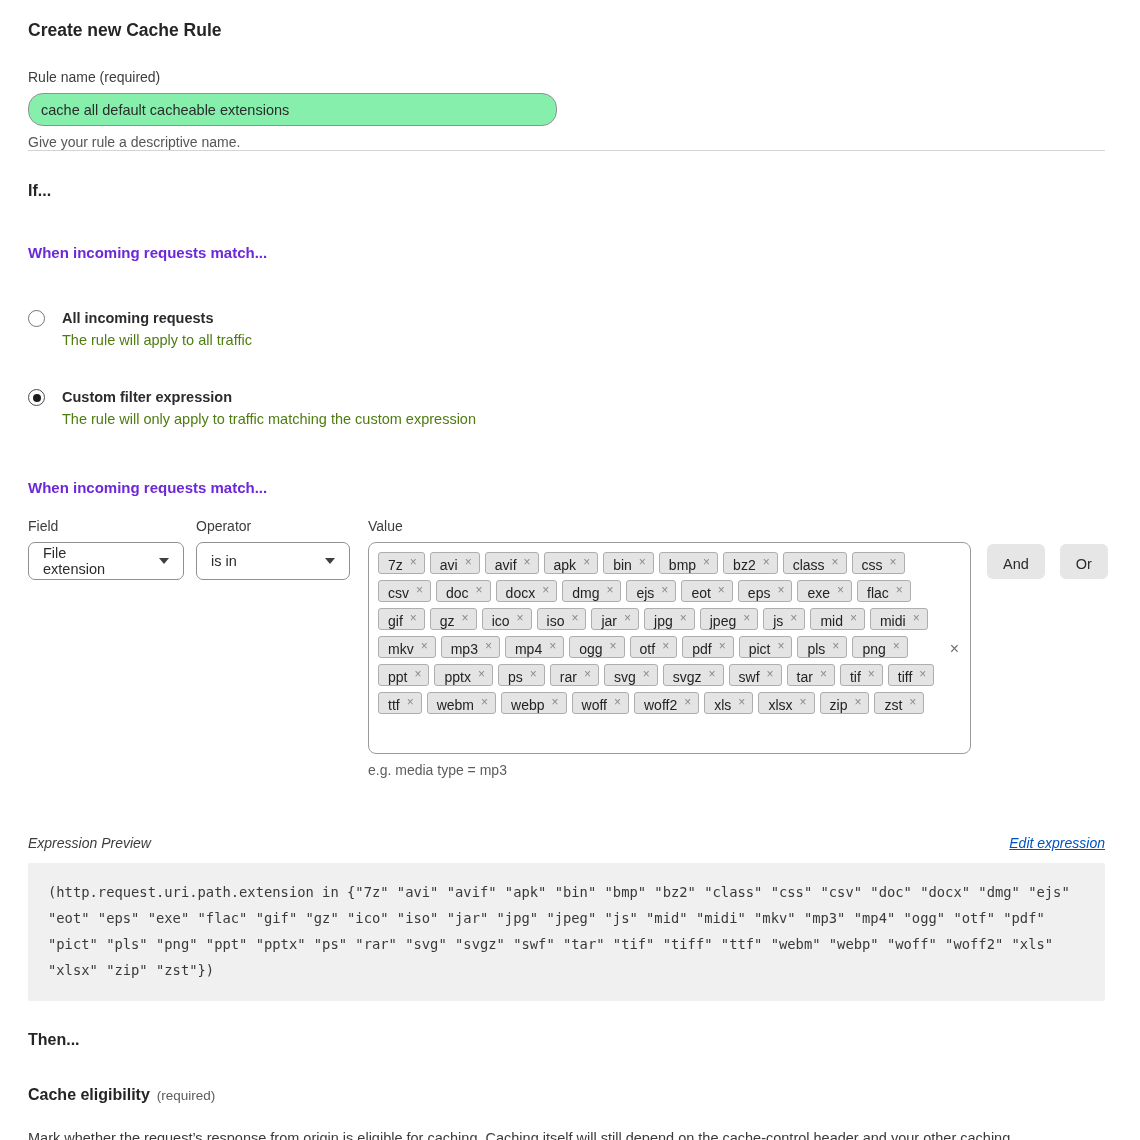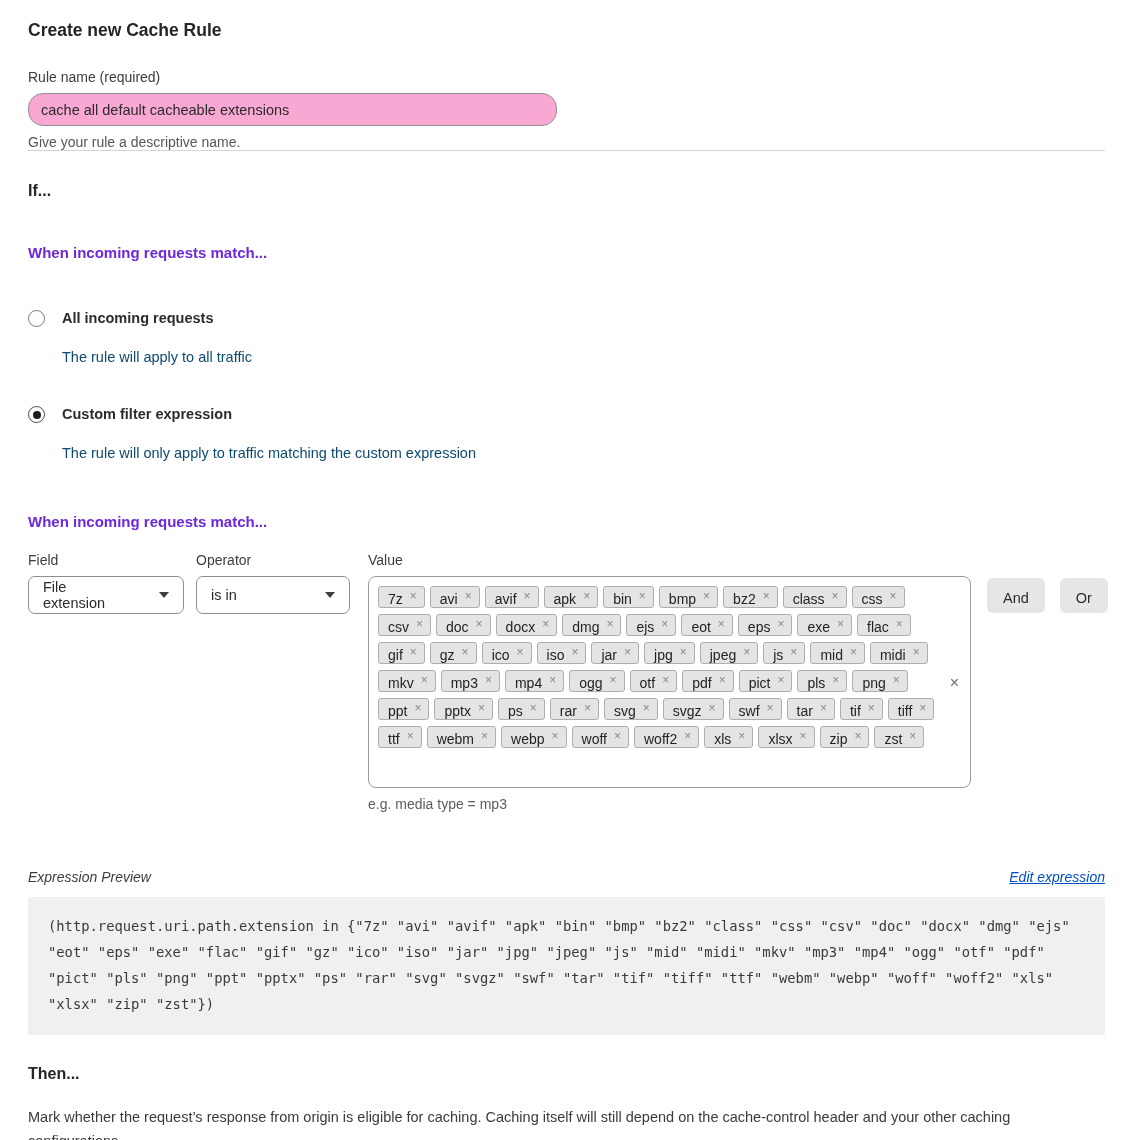--- a/index.html
+++ b/index.html
@@ -10,21 +10,21 @@
     color:#313131; overflow:hidden;
   }
   .page { padding:20px 35px 0 28px; width:1140px; }
 
   h1.page-title { font-size:17.5px; font-weight:bold; color:#252525; margin-bottom:28px; }
 
   .field-label { font-size:14px; color:#3d3d3d; margin-bottom:8px; display:block; }
   .rule-name-input {
     width:529px; height:33px; border:1px solid #919191; border-radius:15px;
     padding:0 12px; font-size:14.5px; color:#2b2b2b;
-    font-family:"Liberation Sans", sans-serif; outline:none; background:#f9a8d4;
+    font-family:"Liberation Sans", sans-serif; outline:none; background:#86efac;
   }
   .helper-text { font-size:14px; color:#565656; margin-top:8px; }
 
   hr.divider { border:none; border-top:1px solid #d4d4d4; margin:0; }
   .hr-top { margin-top:23px; }
 
   h2.big-heading { font-size:16px; font-weight:bold; color:#252525; }
   h3.sub-heading { font-size:15px; font-weight:bold; color:#6d28d9; }
 
   
@@ -32,21 +32,21 @@
   .radio {
     width:17px; height:17px; border-radius:50%; border:1.5px solid #767676;
     background:#fff; position:relative; flex-shrink:0; margin-top:1px; cursor:pointer;
   }
   .radio.checked { border-color:#4a4a4a; }
   .radio.checked::after {
     content:""; position:absolute; inset:3.5px; border-radius:50%; background:#1c1c1c;
   }
   .radio-texts { margin-left:17px; }
   .radio-label { font-size:14.5px; font-weight:bold; color:#2b2b2b; line-height:1.25; }
-  .radio-desc { font-size:14.5px; color:#0c4a6e; margin-top:22px; }
+  .radio-desc { font-size:14.5px; color:#4d7c0f; margin-top:5px; }
 
   
   .builder-row { display:flex; align-items:flex-start; }
   .col-label { font-size:14px; color:#3d3d3d; margin-bottom:8px; }
   .select-box {
     height:38px; border:1px solid #8f8f8f; border-radius:7px; background:#fff;
     display:flex; align-items:center; justify-content:space-between;
     padding:0 14px; font-size:14.5px; color:#2b2b2b; cursor:pointer;
   }
   .select-field { width:156px; margin-right:12px;gap:32px; }
@@ -400,17 +400,21 @@
   </div>
 
   <div class="expr-header s9">
     <span class="expr-label">Expression Preview</span>
     <a class="link">Edit expression</a>
   </div>
   <pre class="code-block">(http.request.uri.path.extension in {"7z" "avi" "avif" "apk" "bin" "bmp" "bz2" "class" "css" "csv" "doc" "docx" "dmg" "ejs" "eot" "eps" "exe" "flac" "gif" "gz" "ico" "iso" "jar" "jpg" "jpeg" "js" "mid" "midi" "mkv" "mp3" "mp4" "ogg" "otf" "pdf" "pict" "pls" "png" "ppt" "pptx" "ps" "rar" "svg" "svgz" "swf" "tar" "tif" "tiff" "ttf" "webm" "webp" "woff" "woff2" "xls" "xlsx" "zip" "zst"})</pre>
 
   <h2 class="big-heading s10">Then...</h2>
 
+  <div class="elig-title-row s11">
+    <span class="elig-title">Cache eligibility</span>
+    <span class="elig-required">(required)</span>
+  </div>
 
   <p class="elig-desc s12"><span>Mark whether the request’s response from origin is eligible for caching. Caching itself will still depend on the cache-control header and your other caching configurations.</span>
     </p>
 
 </div>
 
 </body></html>

